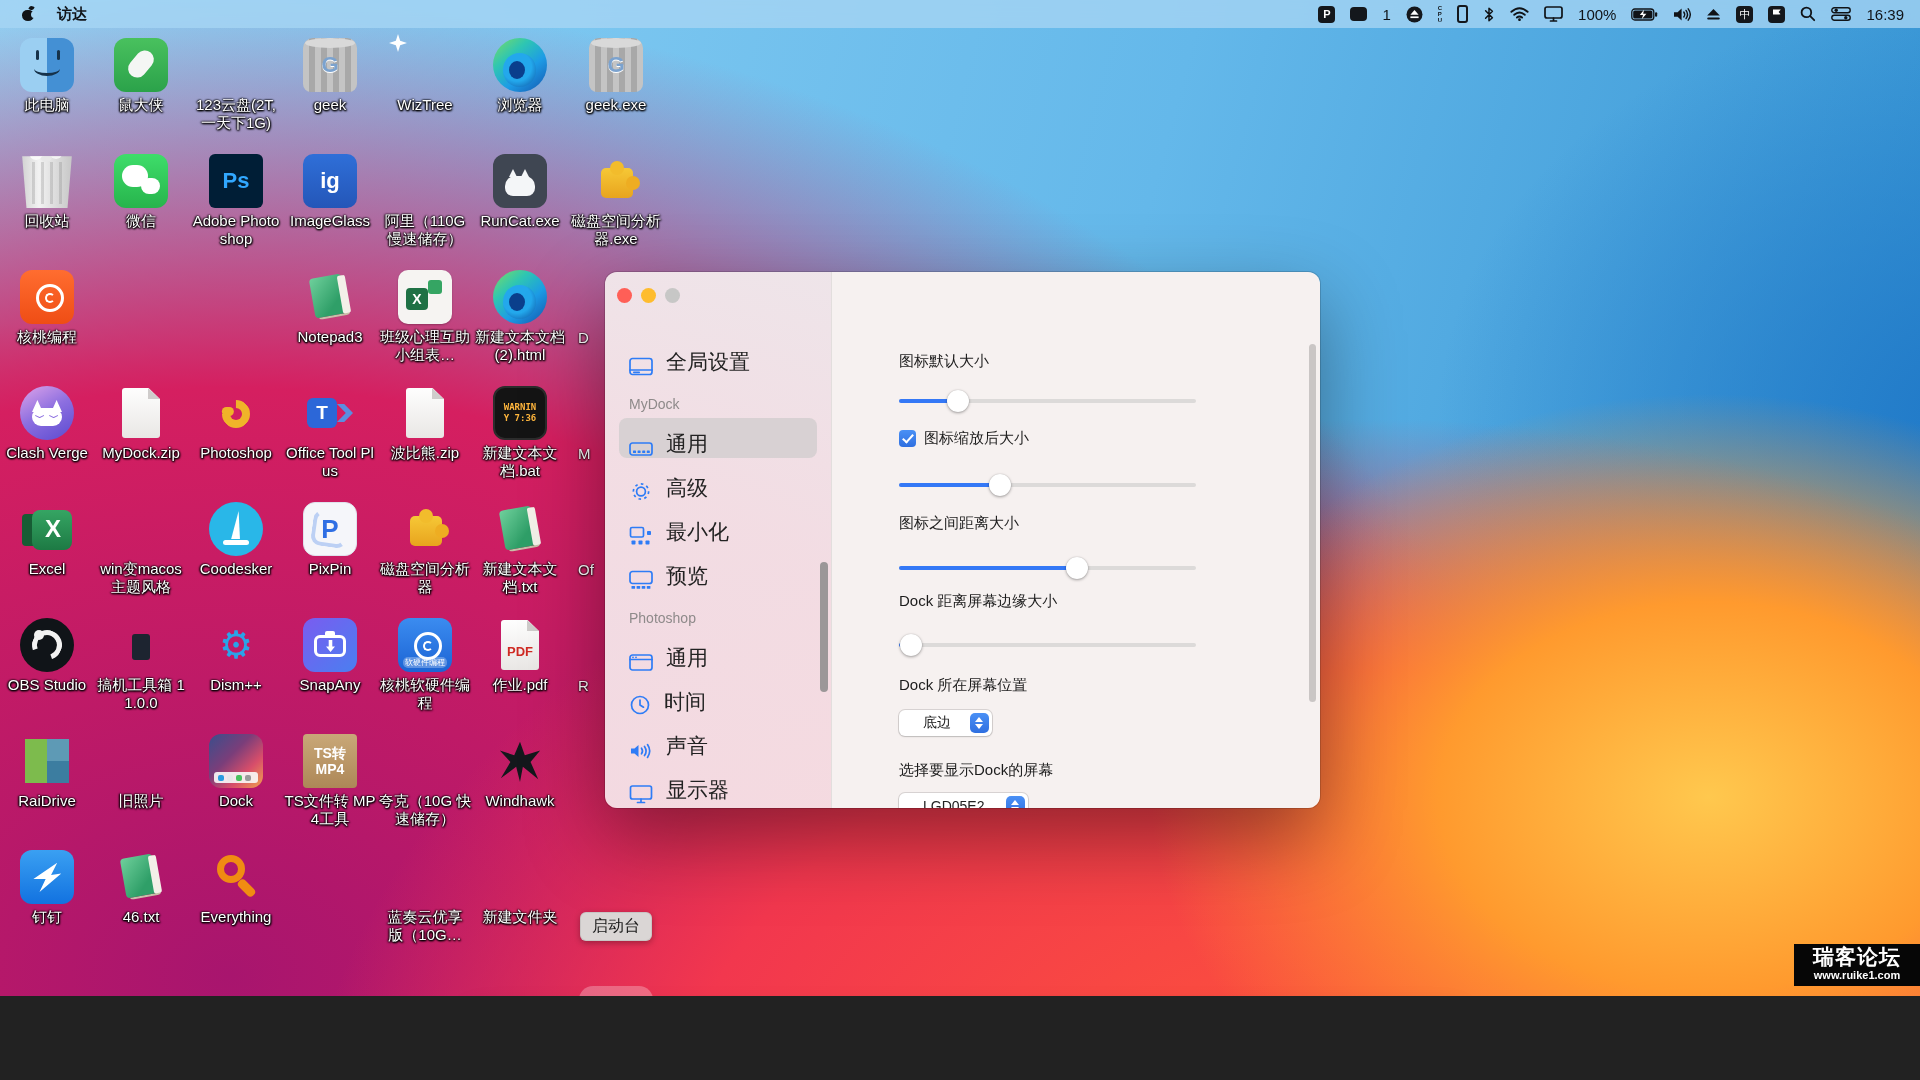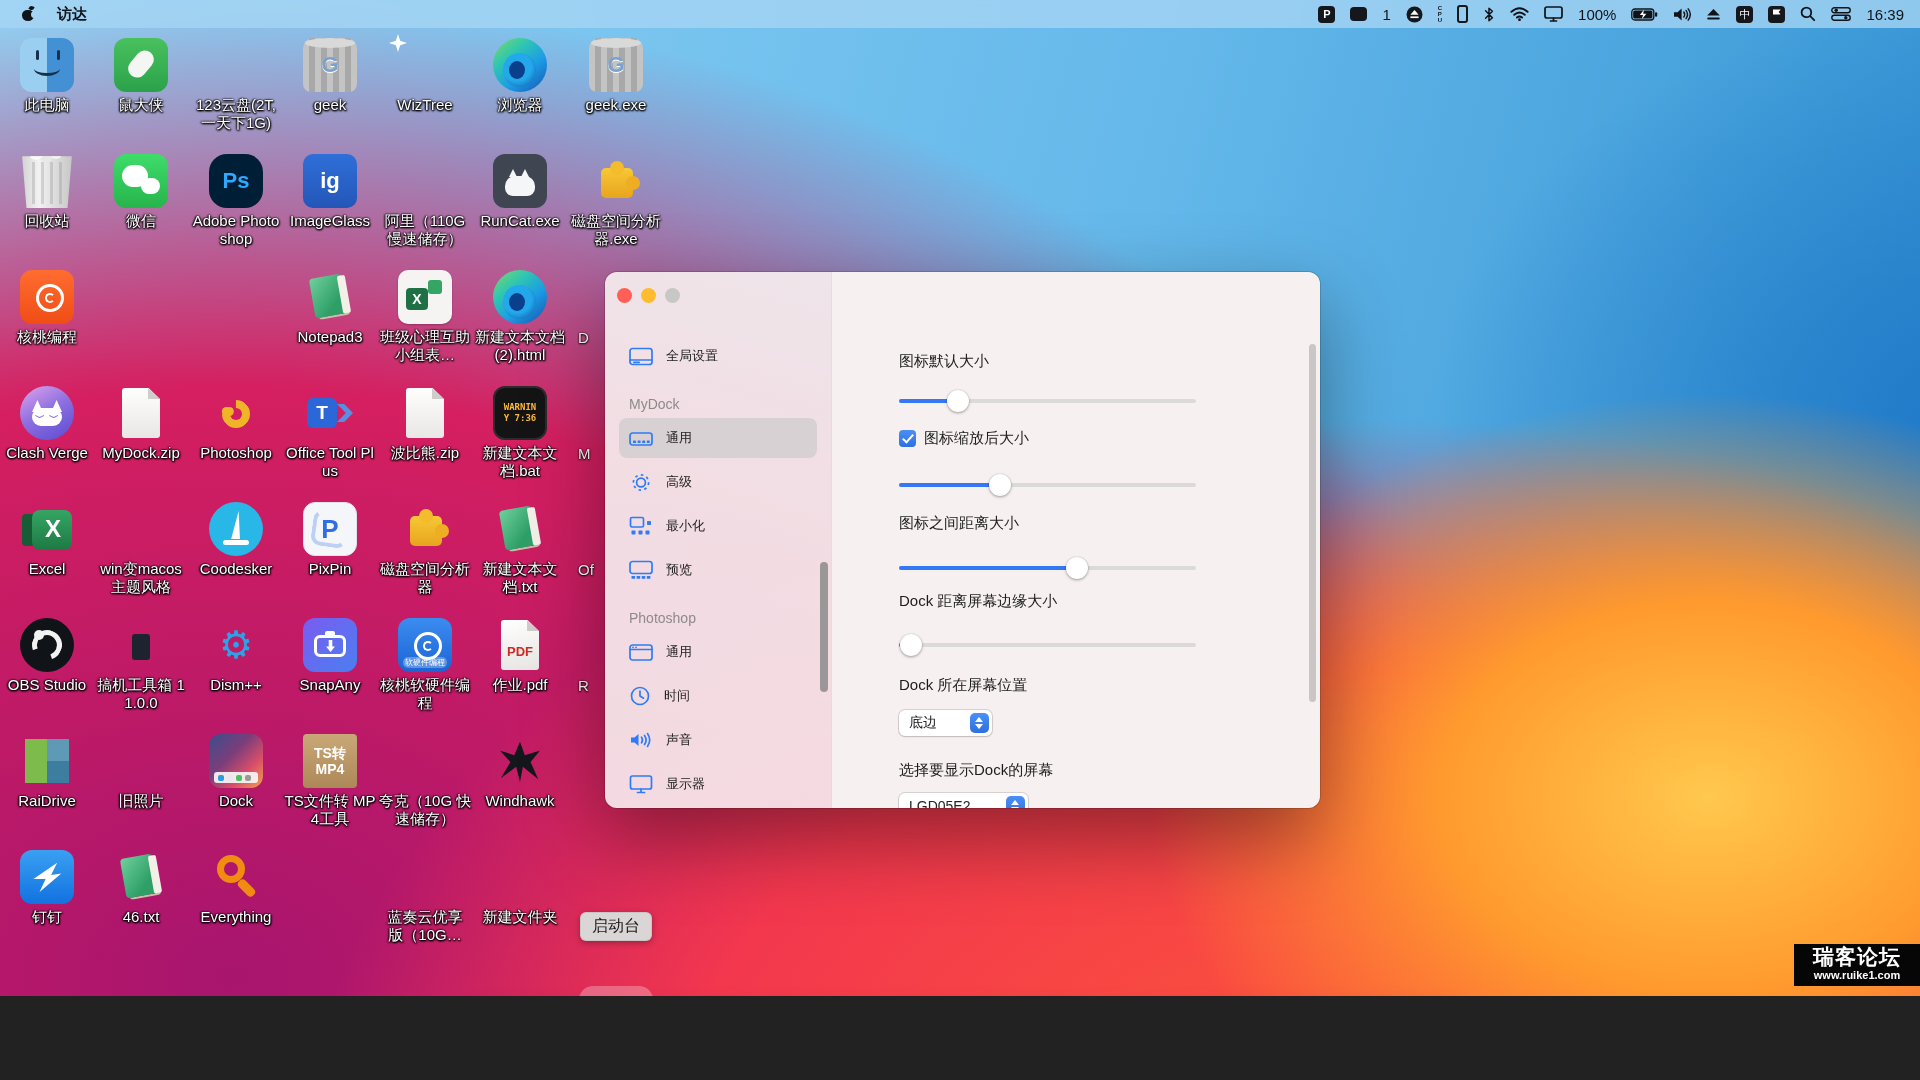--- a/index.html
+++ b/index.html
@@ -62,21 +62,21 @@
   .ic-edge-icon,.dk-edge-icon{border-radius:50%;background:linear-gradient(140deg,#7ddc62 0%,#2ec6b2 32%,#1d9ce6 62%,#1456ae 100%);}
   .ic-edge-icon i,.dk-edge-icon i{left:18%;top:28%;width:62%;height:62%;border-radius:50%;background:radial-gradient(circle at 42% 40%,#23a8ec 0 52%,#0d4e9e 100%);}
   .ic-edge-icon::after,.dk-edge-icon::after{content:"";position:absolute;left:30%;top:42%;width:30%;height:34%;border-radius:50%;background:#0a3f8c;}
   .ic-trash-icon,.dk-trash-full-icon{background:linear-gradient(90deg,#cfcfcf,#f2f2f2 35%,#c4c4c4);clip-path:polygon(4% 4%,96% 4%,88% 100%,12% 100%);border-radius:6px;}
   .ic-trash-icon i,.dk-trash-full-icon i{left:10px;top:-4px;width:12px;height:10px;background:#fafafa;border-radius:50%;
     box-shadow:10px 2px 0 #e8e8e8,20px -1px 0 #f4f4f4,5px -3px 0 #eee,15px -4px 0 #f8f8f8;}
   .ic-trash-icon::after,.dk-trash-full-icon::after{content:"";position:absolute;inset:8px 12px 4px 12px;background:repeating-linear-gradient(90deg,rgba(120,120,120,.25) 0 3px,transparent 3px 9px);}
   .ic-wechat-icon,.dk-wechat-icon{background:linear-gradient(#3edd6a,#27b44c);border-radius:12px;}
   .ic-wechat-icon i,.dk-wechat-icon i{left:8px;top:11px;width:26px;height:22px;background:#fff;border-radius:11px;}
   .ic-wechat-icon::after,.dk-wechat-icon::after{content:"";position:absolute;left:27px;top:24px;width:19px;height:16px;background:#fff;border-radius:8px;box-shadow:0 0 0 2px rgba(40,180,76,.0);}
-  .ic-ps-icon{background:#001e36;border-radius:18px;}
+  .ic-ps-icon{background:#001e36;border-radius:6px;}
   .ic-ps-icon b{color:#31a8ff;font-size:22px;}
   .ic-ig-icon{background:linear-gradient(#2f6fd8,#2456b8);border-radius:10px;}
   .ic-ig-icon b{color:#fff;font-size:22px;}
   .ic-runcat-icon{background:#3f4652;border-radius:12px;}
   .ic-runcat-icon i{left:12px;top:22px;width:30px;height:20px;background:#f4f6f8;border-radius:10px 10px 8px 8px;}
   .ic-runcat-icon i::before{content:"";position:absolute;left:4px;top:-7px;width:20px;height:8px;background:#f4f6f8;
     clip-path:polygon(0 100%,20% 0,40% 100%,60% 100%,80% 0,100% 100%);}
   .ic-puzzle-icon i{left:12px;top:14px;width:32px;height:30px;background:linear-gradient(#f6c836,#e8a41e);border-radius:5px;}
   .ic-puzzle-icon i::before{content:"";position:absolute;left:9px;top:-7px;width:14px;height:14px;border-radius:50%;background:#f2bc2c;}
   .ic-puzzle-icon i::after{content:"";position:absolute;right:-7px;top:8px;width:14px;height:14px;border-radius:50%;background:#eead22;}
@@ -145,36 +145,36 @@
     box-shadow:0 30px 80px rgba(0,0,0,.4),0 0 0 1px rgba(0,0,0,.15);}
   .swin-side{position:absolute;left:0;top:0;bottom:0;width:226px;
     background:linear-gradient(180deg,rgba(243,234,236,.95),rgba(245,227,232,.95));}
   .swin-main{position:absolute;left:226px;top:0;right:0;bottom:0;background:#f6f1f0;border-left:1px solid rgba(0,0,0,.08);box-sizing:border-box;}
   .tlights{position:absolute;left:12px;top:16px;display:flex;gap:9px;}
   .tl{width:15px;height:15px;border-radius:50%;}
   .tl-close{background:#ff5f57;}.tl-min{background:#febc2e;}.tl-zoom{background:#c7c7c6;}
   .swin-title{position:absolute;left:226px;right:0;top:0;height:50px;display:flex;align-items:center;justify-content:center;
     font-size:16px;font-weight:bold;color:#3a3a3a;border-bottom:1px solid rgba(0,0,0,.1);}
   .side-list{position:absolute;left:14px;right:14px;top:64px;}
-  .side-item{display:flex;align-items:center;gap:13px;height:40px;margin-bottom:4px;padding-left:10px;border-radius:8px;font-size:13px;color:#222;}
+  .side-item{display:flex;align-items:flex-end;gap:13px;height:40px;margin-bottom:4px;padding-left:10px;border-radius:8px;font-size:21px;color:#222;}
   .side-item.sel{background:#d8d1d3;}
   .side-item svg{display:block;flex:0 0 auto;}
   .side-section{height:32px;display:flex;align-items:flex-end;padding:0 0 6px 10px;font-size:14px;color:#8e8a8a;}
   .side-scroll{position:absolute;right:3px;top:290px;width:8px;height:130px;border-radius:4px;background:#9b9798;}
   .main-scroll{position:absolute;right:4px;top:72px;width:7px;height:358px;border-radius:4px;background:#cac6c5;}
   .ctl-label{position:absolute;left:67px;font-size:15px;color:#1c1c1c;height:22px;line-height:22px;}
   .ctl-check{position:absolute;left:67px;display:flex;align-items:center;gap:8px;font-size:15px;color:#1c1c1c;height:22px;}
   .cbx{position:relative;width:17px;height:17px;border-radius:4px;background:linear-gradient(#4a90f5,#2f6fe0);}
   .cbx::after{content:"";position:absolute;left:6px;top:2px;width:4px;height:9px;border-right:2px solid #fff;border-bottom:2px solid #fff;transform:rotate(42deg);}
   .slider{position:absolute;left:67px;width:297px;height:22px;}
   .slider .tr{position:absolute;left:0;right:0;top:9px;height:4px;background:#dcdad9;border-radius:2px;}
   .slider .fl{position:absolute;left:0;top:9px;height:4px;background:#3478f6;border-radius:2px;}
   .slider .th{position:absolute;top:0;width:22px;height:22px;border-radius:50%;background:#fff;box-shadow:0 1px 3px rgba(0,0,0,.35),0 0 1px rgba(0,0,0,.2);}
   .selbox{position:absolute;left:67px;height:26px;background:#fff;border-radius:6px;box-shadow:0 0 0 1px rgba(0,0,0,.12),0 1px 2px rgba(0,0,0,.12);
-    display:flex;align-items:center;font-size:14px;color:#222;padding-left:10px;box-sizing:border-box;}
+    display:flex;align-items:center;font-size:14px;color:#222;padding-left:24px;box-sizing:border-box;}
   .selbox .stp{position:absolute;right:3px;top:3px;width:19px;height:20px;border-radius:5px;background:linear-gradient(#4a90f5,#2f6fe0);}
   .selbox .stp::before{content:"";position:absolute;left:5px;top:4px;border:4.5px solid transparent;border-bottom:5px solid #fff;border-top:none;}
   .selbox .stp::after{content:"";position:absolute;left:5px;bottom:4px;border:4.5px solid transparent;border-top:5px solid #fff;border-bottom:none;}
   
   .notif{position:absolute;left:1455px;top:51px;width:431px;height:90px;z-index:11;border-radius:14px;
     background:rgba(196,219,238,.92);box-shadow:0 8px 24px rgba(0,0,0,.22),inset 0 0 0 1px rgba(255,255,255,.35);}
   .notif .nicon{position:absolute;left:16px;top:13px;width:36px;height:44px;background:linear-gradient(#fdfdfd,#e6e4e2);border-radius:3px;
     clip-path:polygon(0 0,68% 0,100% 25%,100% 100%,0 100%);}
   .notif .nicon::before{content:"";position:absolute;right:0;top:0;width:12px;height:12px;background:#cfcccb;clip-path:polygon(0 0,100% 100%,0 100%);}
   .notif .ntitle{position:absolute;left:62px;top:18px;font-size:16px;color:#2e3338;}

